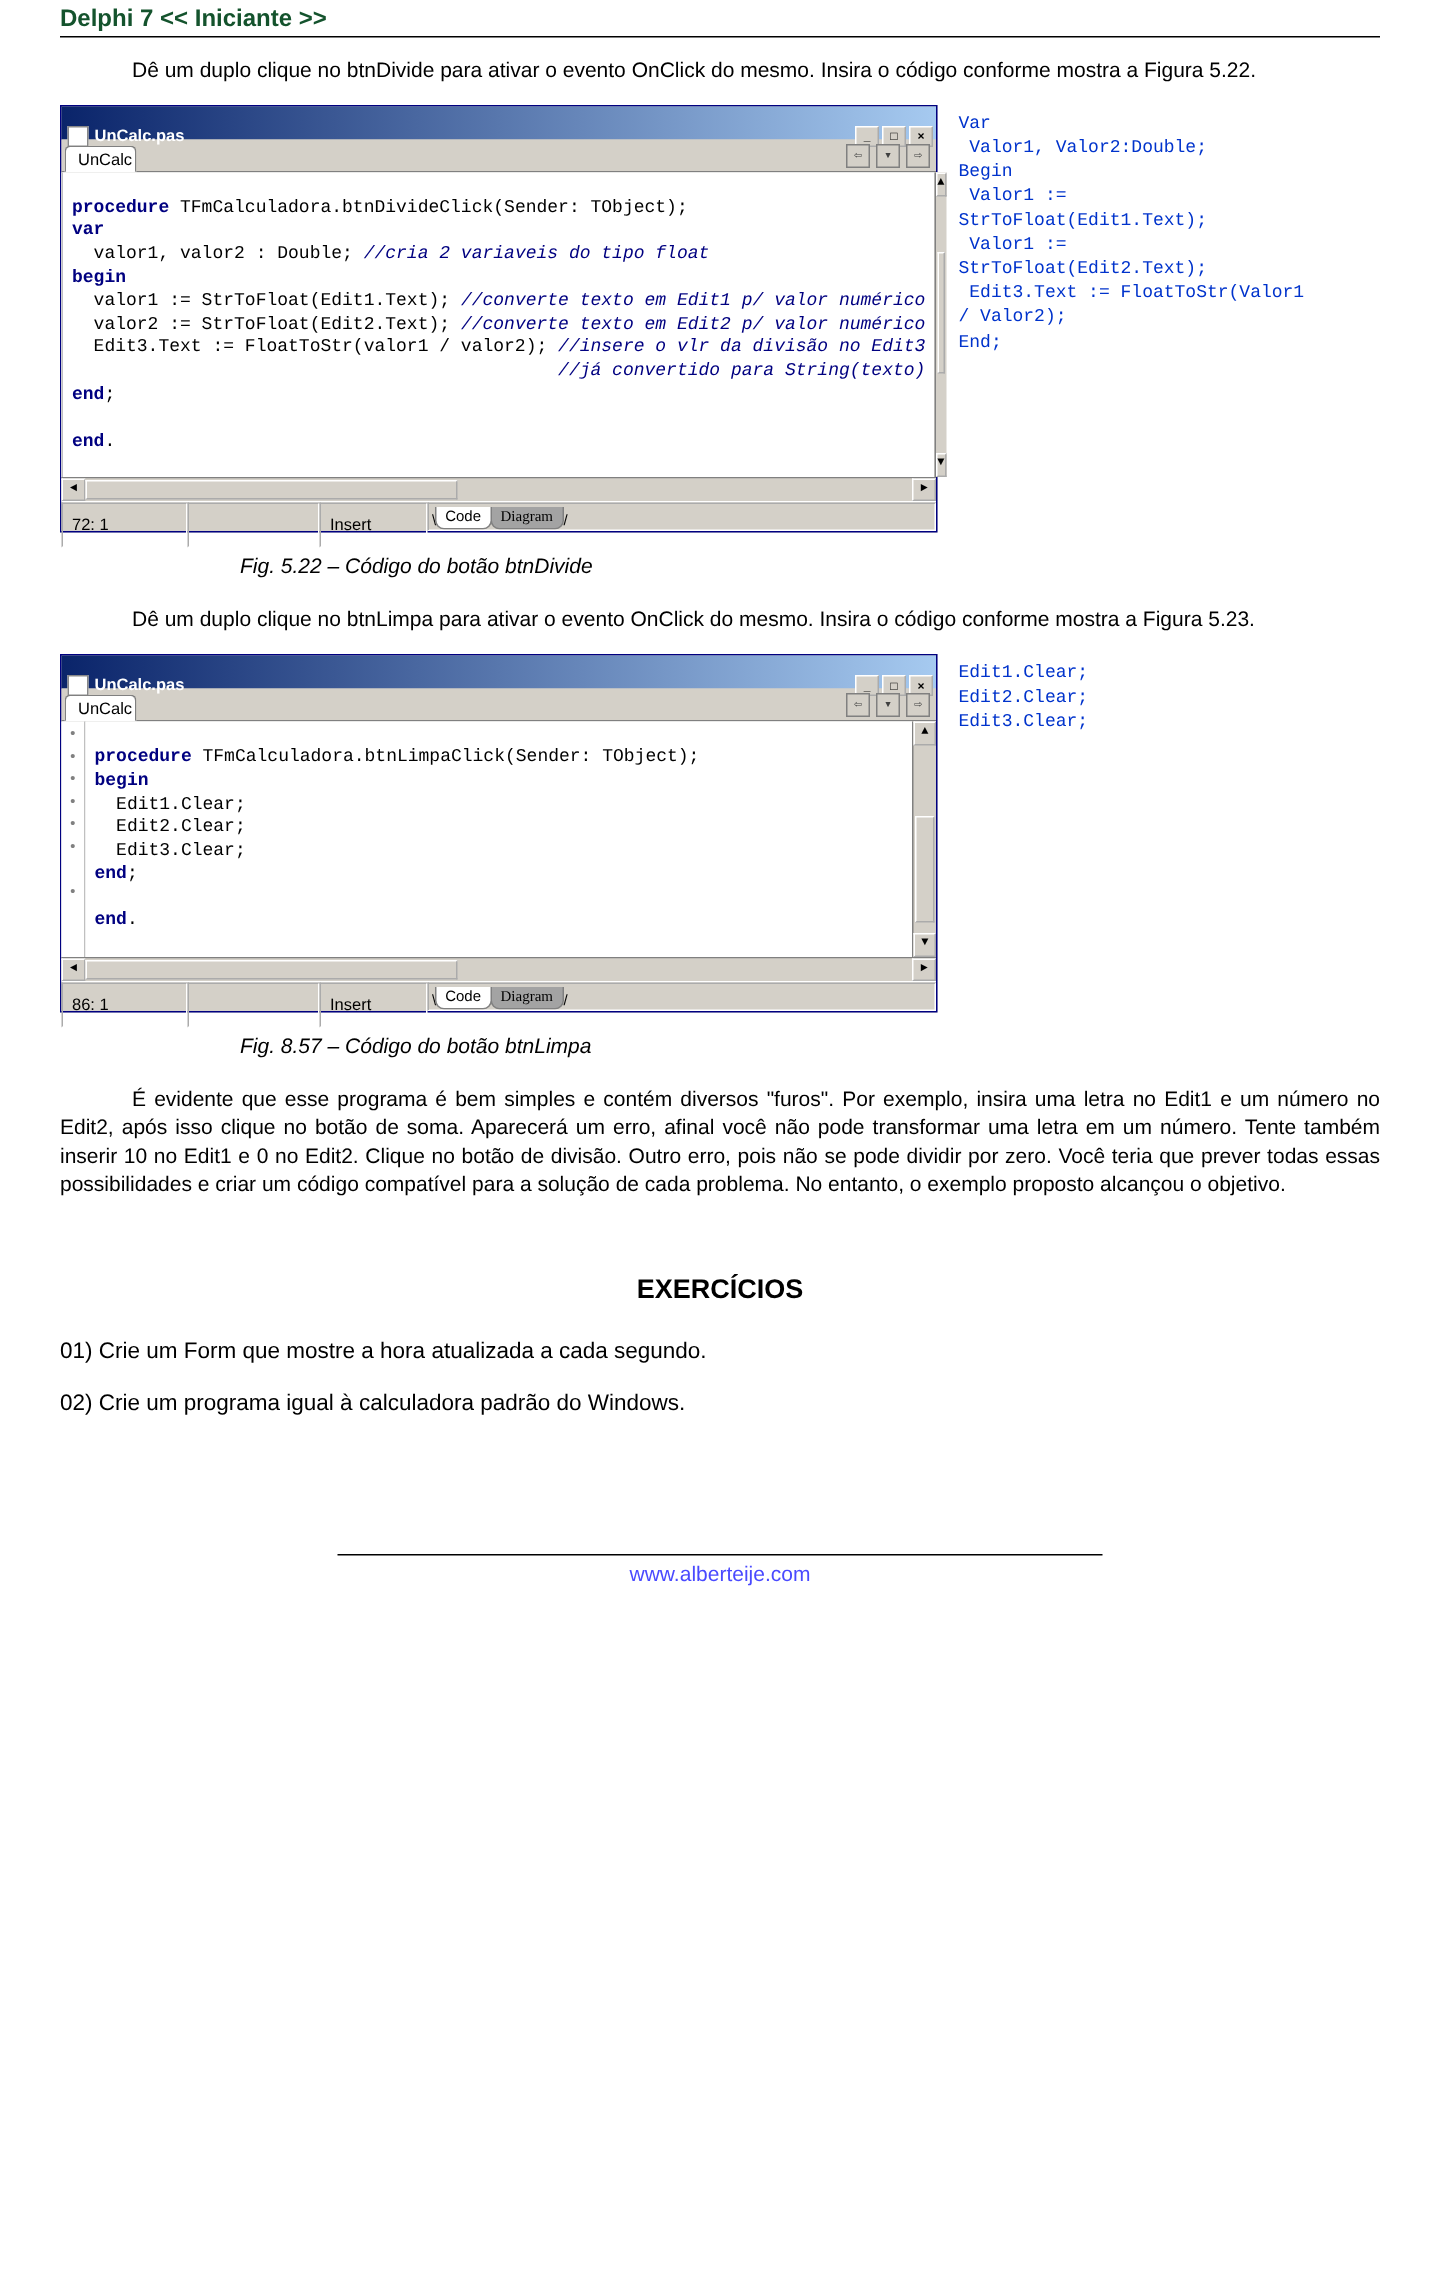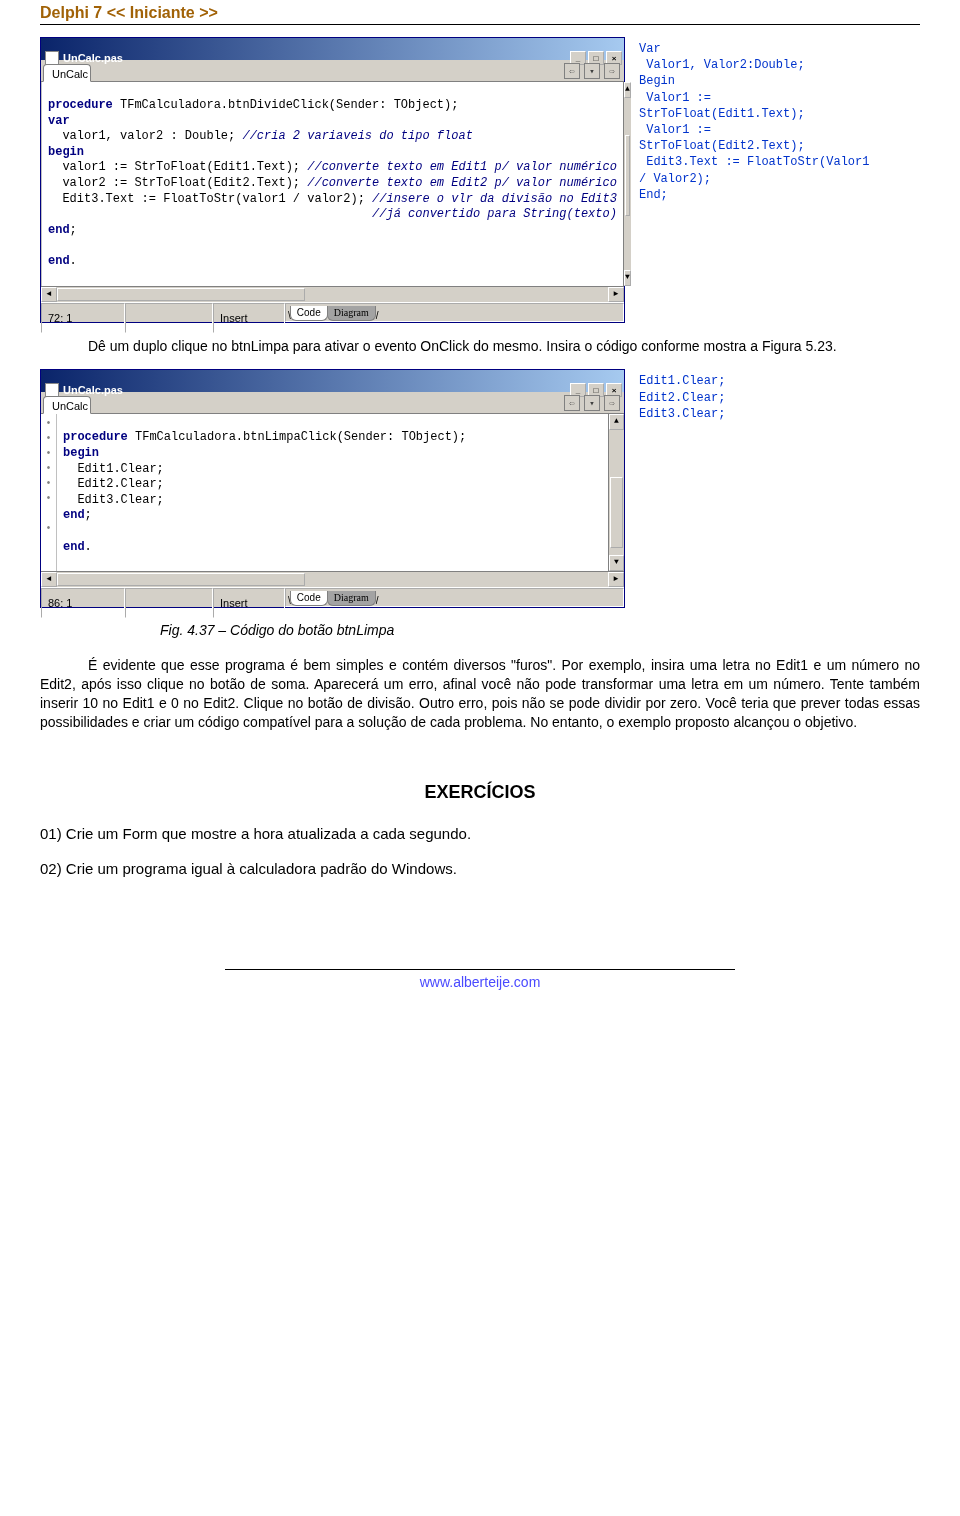--- a/index.html
+++ b/index.html
@@ -8,21 +8,21 @@
     background: #fff;
     width: 960px;
     margin: 0 auto;
     color: #000;
     font-size: 14px;
   }
   .page { padding: 4px 40px 40px 40px; }
   .page-header {
     font-size: 16px;
     font-weight: bold;
-    color: #a16207;
+    color: #14532d;
     padding-bottom: 2px;
     border-bottom: 1px solid #000;
     margin-bottom: 12px;
   }
   .body-text {
     line-height: 1.35;
     margin-bottom: 14px;
     text-align: justify;
   }
   .body-text .indent { display: inline-block; width: 48px; }
@@ -237,20 +237,21 @@
     font-size: 14px;
     color: #4a4aff;
   }
 </style>
 </head>
 <body>
 <div class="page">
 
 <div class="page-header">Delphi 7   &lt;&lt; Iniciante &gt;&gt;</div>
 
+<p class="body-text"><span class="indent"></span><span>Dê um duplo clique no btnDivide para ativar o evento OnClick do mesmo. Insira o código conforme mostra a Figura 5.22.</span></p>
 
 <div class="sidebyside">
 
   <div class="editor-window">
     <div class="titlebar">
       <span class="tb-icon"></span>
       <span class="tb-title">UnCalc.pas</span>
       <span class="tb-btn">_</span>
       <span class="tb-btn">□</span>
       <span class="tb-btn">×</span>
@@ -308,20 +309,21 @@
 Begin
  Valor1 :=
 StrToFloat(Edit1.Text);
  Valor1 :=
 StrToFloat(Edit2.Text);
  Edit3.Text := FloatToStr(Valor1
 / Valor2);
 End;</div>
 </div>
 
+<div class="fig-caption">Fig. 5.22 – Código do botão btnDivide</div>
 
 <p class="body-text"><span class="indent"></span><span>Dê um duplo clique no btnLimpa para ativar o evento OnClick do mesmo. Insira o código conforme mostra a Figura 5.23.</span></p>
 
 <div class="sidebyside">
 
   <div class="editor-window">
     <div class="titlebar">
       <span class="tb-icon"></span>
       <span class="tb-title">UnCalc.pas</span>
       <span class="tb-btn">_</span>
@@ -380,21 +382,21 @@
         <span style="font-size:10px;">/</span>
       </div>
     </div>
   </div>
 
   <div class="side-code">Edit1.Clear;
 Edit2.Clear;
 Edit3.Clear;</div>
 </div>
 
-<div class="fig-caption">Fig. 4.37 – Código do botão btnLimpa</div>
+<div class="fig-caption">Fig. 8.57 – Código do botão btnLimpa</div>
 
 <p class="body-text"><span class="indent"></span><span>É evidente que esse programa é bem simples e contém diversos "furos". Por exemplo, insira uma letra no Edit1 e um número no Edit2, após isso clique no botão de soma. Aparecerá um erro, afinal você não pode transformar uma letra em um número. Tente também inserir 10 no Edit1 e 0 no Edit2. Clique no botão de divisão. Outro erro, pois não se pode dividir por zero. Você teria que prever todas essas possibilidades e criar um código compatível para a solução de cada problema. No entanto, o exemplo proposto alcançou o objetivo.</span></p>
 
 <div class="exercises-title">EXERCÍCIOS</div>
 <div class="ex-item">01) Crie um Form que mostre a hora atualizada a cada segundo.</div>
 <div class="ex-item">02) Crie um programa igual à calculadora padrão do Windows.</div>
 
 <hr class="footer-rule">
 <div class="footer">www.alberteije.com</div>
 

